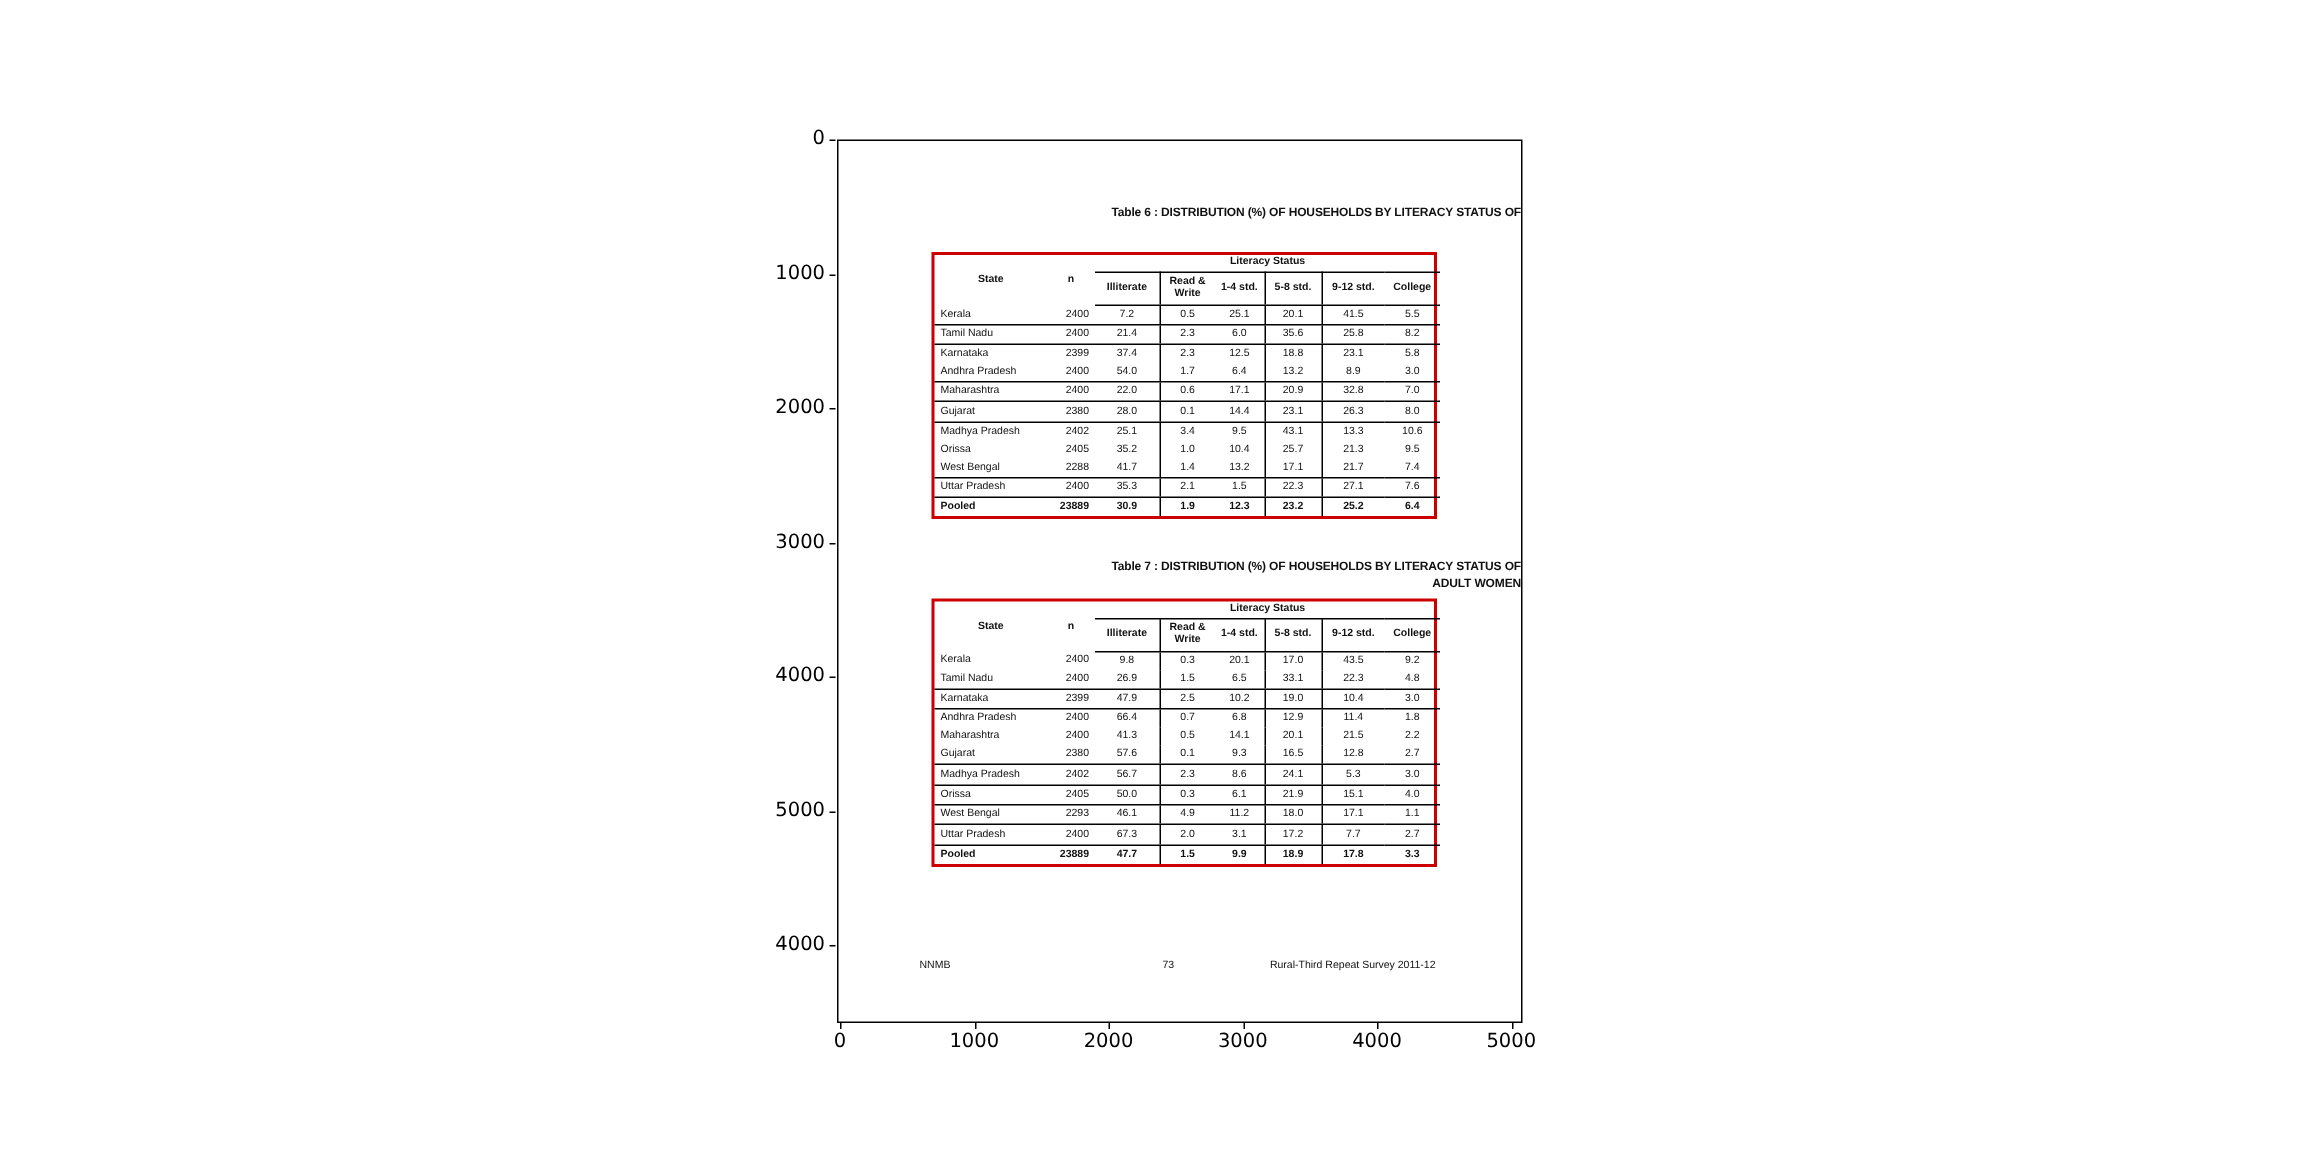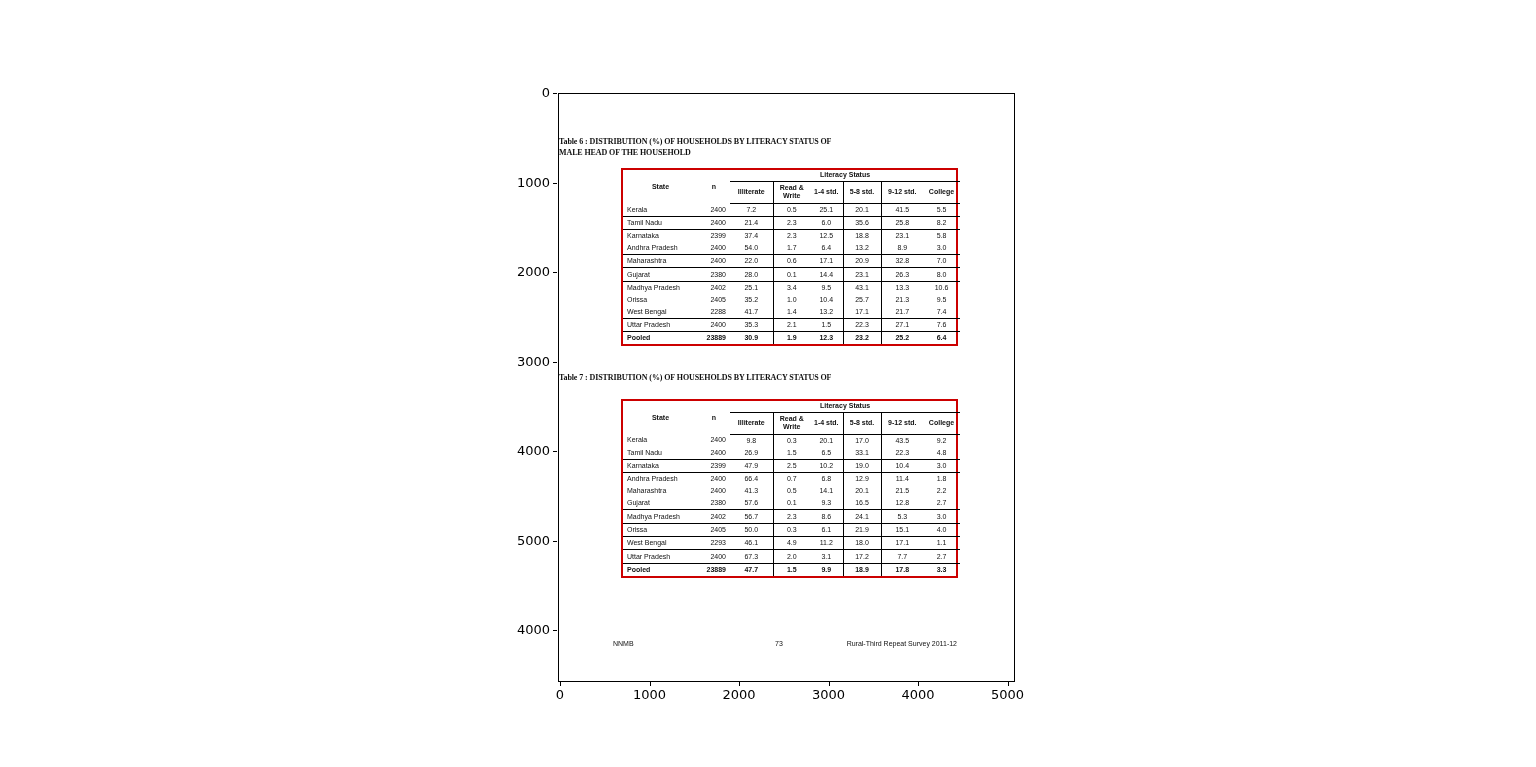--- a/index.html
+++ b/index.html
@@ -8,22 +8,22 @@
   
   .plot-box{position:absolute;left:558px;top:93px;width:457px;height:589px;
             border:1px solid #000;box-sizing:border-box;background:#fff;}
   .xtick-mark{position:absolute;width:1px;height:4px;background:#000;top:682px;}
   .ytick-mark{position:absolute;width:4px;height:1px;background:#000;left:553px;}
   .xtick-label{position:absolute;top:687px;transform:translateX(-50%);
                font:13px "DejaVu Sans",sans-serif;color:#000;}
   .ytick-label{position:absolute;width:44px;text-align:right;
                font:13px "DejaVu Sans",sans-serif;color:#000;left:506px;}
   
-  .doc-title{position:absolute;left:0;right:0;text-align:left;font-weight:bold;
-             font-size:8px;line-height:11px;color:#111;letter-spacing:-0.1px;font-family:Liberation Serif, serif;}
+  .doc-title{position:absolute;left:0;right:0;text-align:right;font-weight:bold;
+             font-size:8px;line-height:11px;color:#111;letter-spacing:-0.1px;}
   .red-tbl{position:absolute;left:62px;width:337px;border:2px solid #cc0000;
            box-sizing:border-box;background:#fff;}
   table.lit{width:100%;height:100%;border-collapse:collapse;table-layout:fixed;
             font-size:7px;line-height:1.1;color:#111;}
   table.lit th{font-weight:bold;text-align:center;padding:0;}
   table.lit td{padding:0 1px;}
   table.lit td.num{text-align:center;}
   table.lit td.state{text-align:left;padding-left:4px;}
   table.lit td.ncol{text-align:right;padding-right:4px;}
   .div-l{border-left:1px solid #000;}
@@ -37,21 +37,20 @@
 </style>
 </head>
 <body>
 
 <div class="page">
 
   <div class="plot-box">
 
     <div class="doc-title" style="top:42px;">
       <div>Table 6 : DISTRIBUTION (%) OF HOUSEHOLDS BY LITERACY STATUS OF</div>
-      <div>MALE HEAD OF THE HOUSEHOLD</div>
     </div>
 
     <div class="red-tbl" style="top: 74px; height: 178px; border-color: rgb(204, 0, 0);">
       <table class="lit">
         <colgroup>
             <col style="width: 75px;">
             <col style="width: 32px;">
             <col style="width: 43px;">
             <col style="width: 37px;">
             <col style="width: 33px;">
@@ -184,20 +183,21 @@
               <td class="num div-l">23.2</td>
               <td class="num div-l">25.2</td>
               <td class="num">6.4</td>
             </tr>
           </tbody>
       </table>
     </div>
 
     <div class="doc-title" style="top:278px;">
       <div>Table 7 : DISTRIBUTION (%) OF HOUSEHOLDS BY LITERACY STATUS OF</div>
+      <div>ADULT WOMEN</div>
     </div>
 
     <div class="red-tbl" style="top: 305px; height: 179px; border-color: rgb(204, 0, 0);">
       <table class="lit">
         <colgroup>
             <col style="width: 75px;">
             <col style="width: 32px;">
             <col style="width: 43px;">
             <col style="width: 37px;">
             <col style="width: 33px;">

